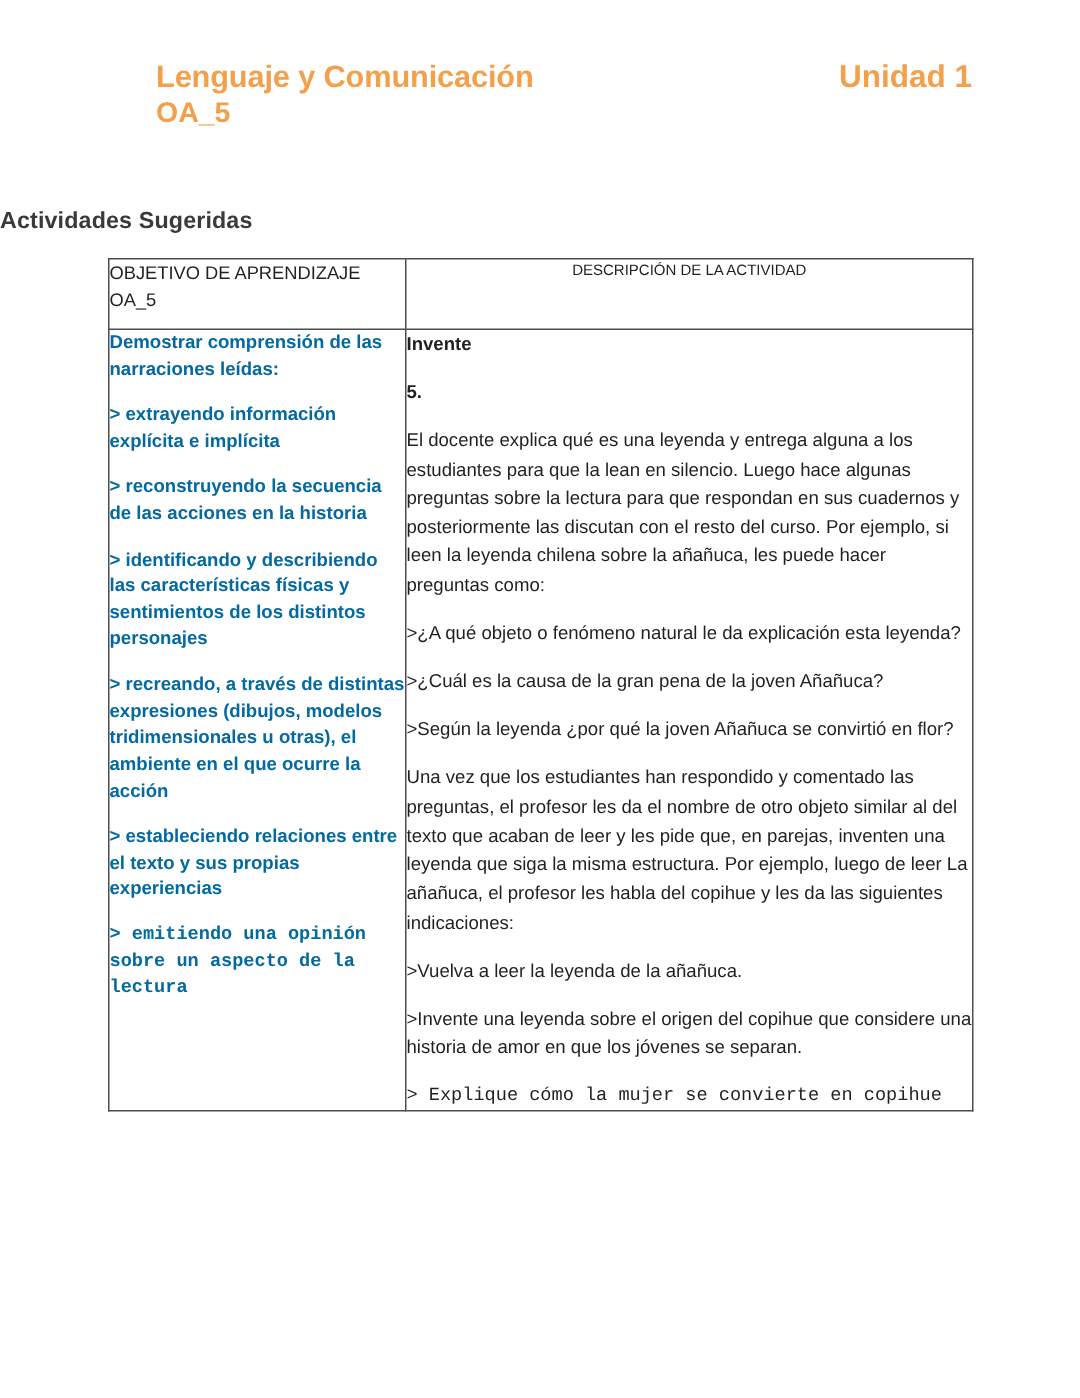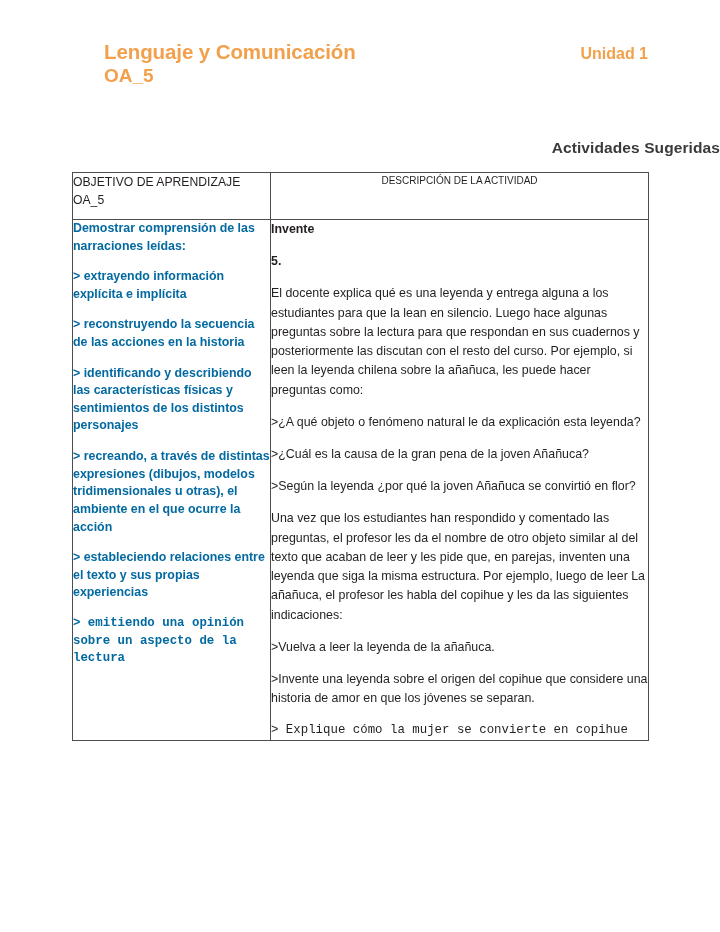--- a/index.html
+++ b/index.html
@@ -41,21 +41,21 @@
   }
   .subject-title {
     font-size: 20.5px;
     font-weight: bold;
     color: #F2A04B;
     letter-spacing: -0.1px;
     line-height: 1.15;
     white-space: nowrap;
   }
   .unit-label {
-    font-size: 16px;
+    font-size: 21px;
     font-weight: bold;
     color: #F2A04B;
     line-height: 1.15;
     white-space: nowrap;
     text-align: right;
   }
   .grade-title {
     font-size: 17.5px;
     font-weight: bold;
     color: #231f20;
@@ -70,21 +70,21 @@
     white-space: nowrap;
     text-align: right;
   }
 
   
   .section-title {
     position: absolute;
     left: 0;
     top: 139px;
     width: 720px;
-    text-align: right;
+    text-align: left;
     font-size: 15.5px;
     font-weight: bold;
     color: #3a3a3a;
     letter-spacing: 0.1px;
   }
 
   
   .act-table {
     position: absolute;
     left: 72px;

